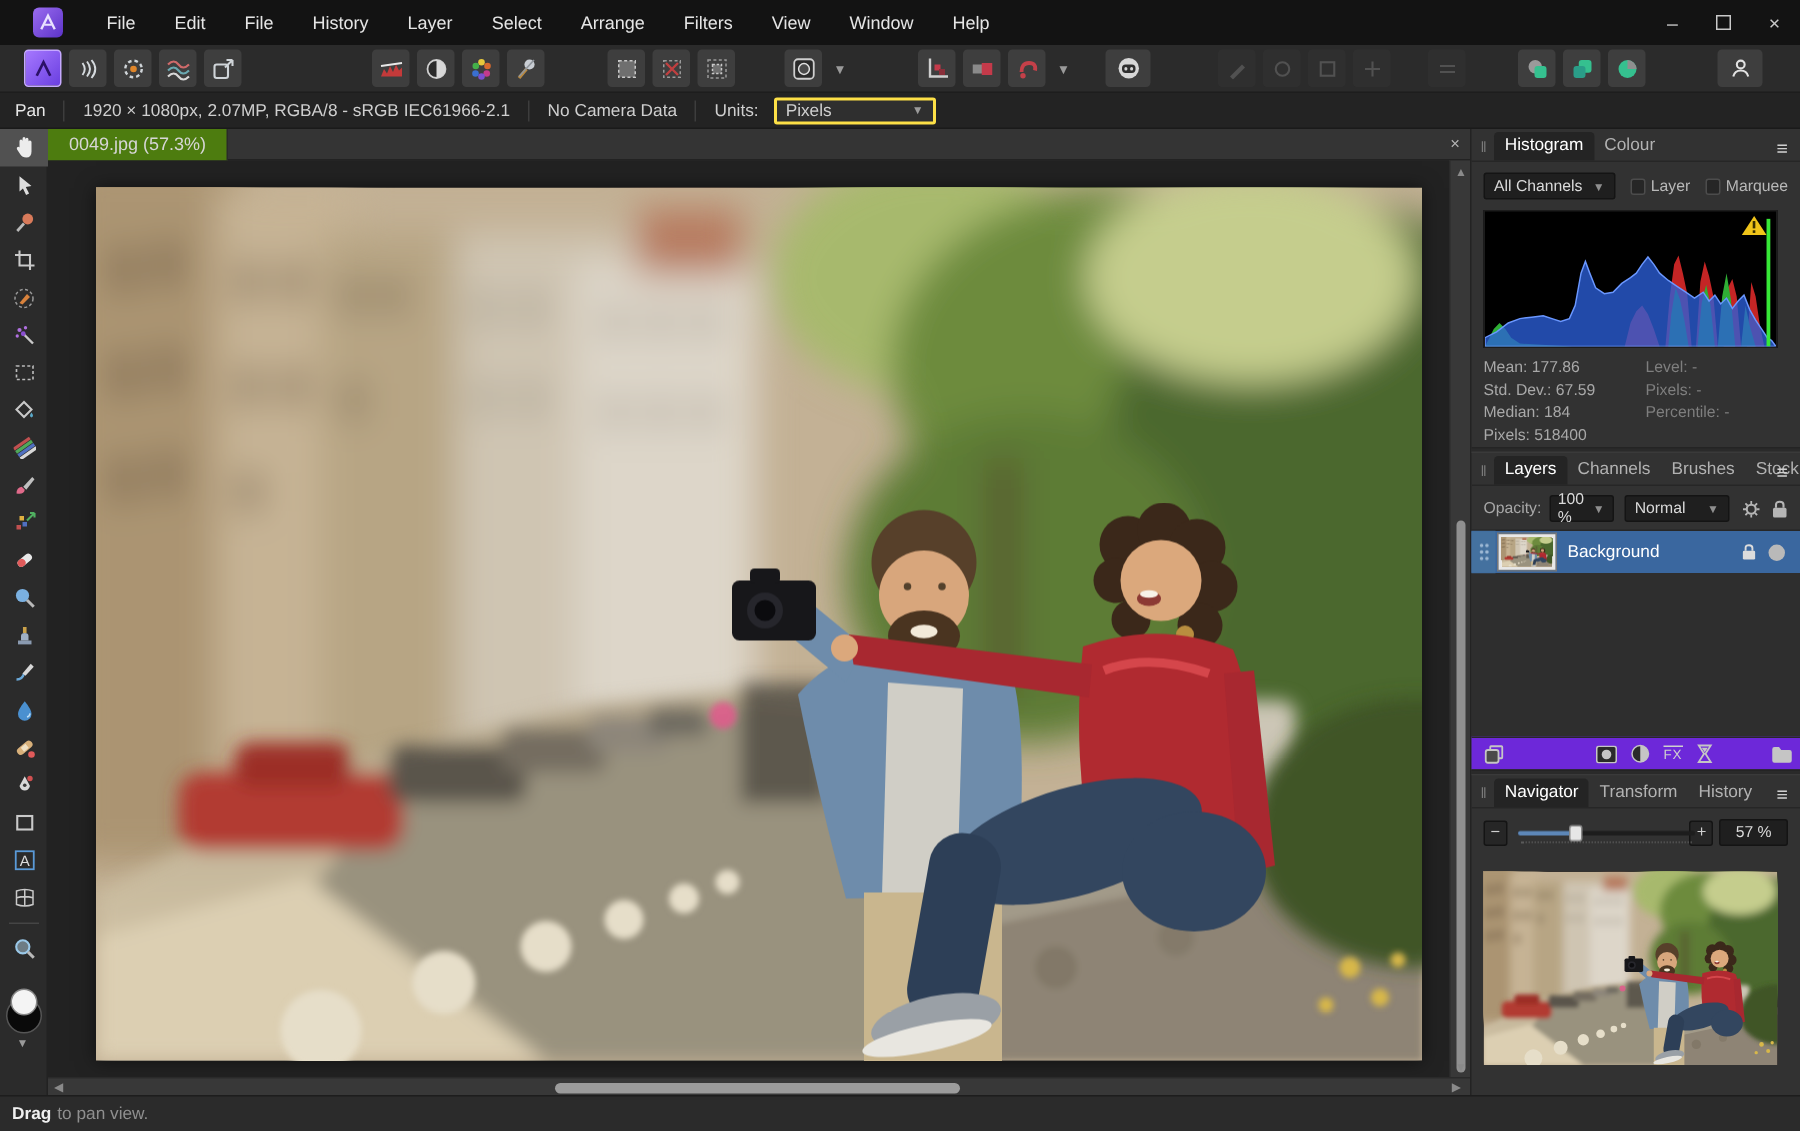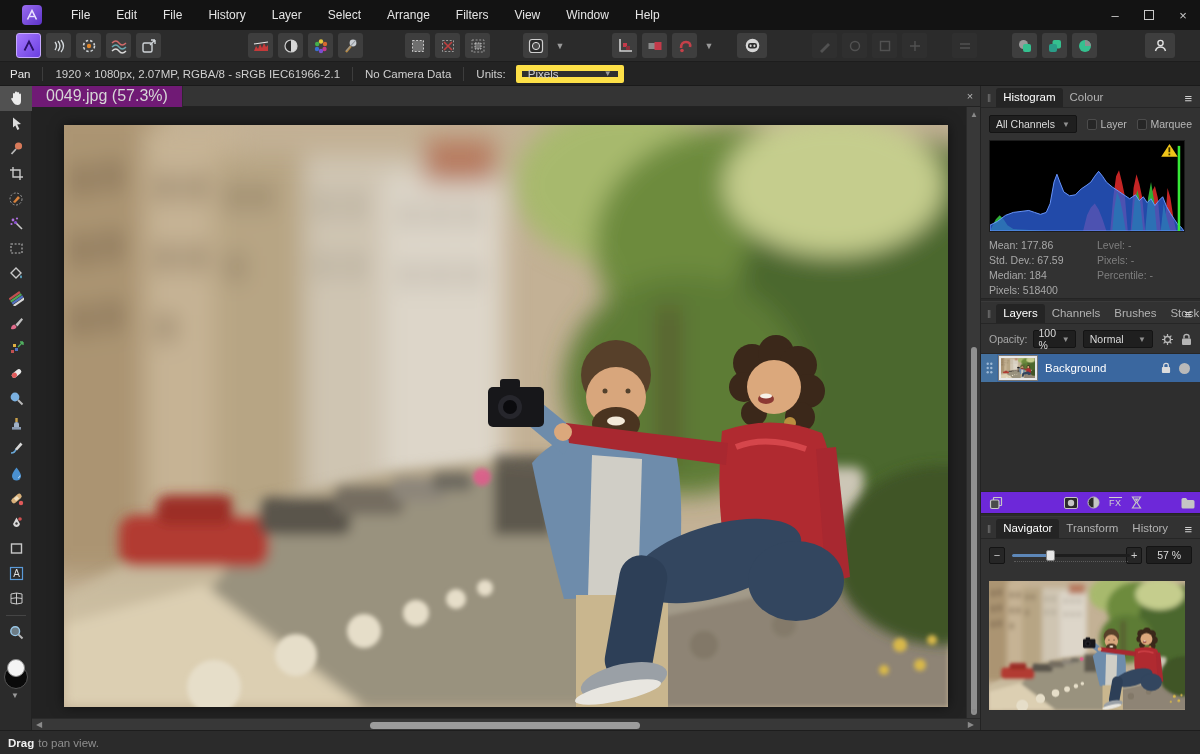--- a/index.html
+++ b/index.html
@@ -20,36 +20,36 @@
   .tbtn { width:25px; height:25px; background:#3e3e3e; border-radius:3px; margin-right:5px; display:flex; align-items:center; justify-content:center; }
   .tbtn.wide { width:30px; }
   .tbtn.dim { background:#343434; opacity:.55; }
   .tbtn.persona-photo { background:linear-gradient(135deg,#a678ff,#6a3fe0); border:1px solid #c6a9ff; }
   .chev { width:14px; height:25px; display:flex; align-items:center; justify-content:center; color:#9a9a9a; font-size:9px; margin-right:5px; }
 
   
   .context-bar { position:absolute; left:0; top:62px; width:1200px; height:24px; background:#232323; border-bottom:1px solid #1a1a1a; display:flex; align-items:center; font-size:11.5px; color:#cfcfcf; }
   .ctx-sep { width:1px; height:14px; background:#3d3d3d; margin:0 10px; }
   .ctx-item { padding:0 2px; white-space:nowrap; }
-  .units-select { display:flex; align-items:center; justify-content:space-between; width:108px; height:18px; background:#2f2f2f; border:6px solid #fde047; border-radius:2px; padding:0 6px; margin-left:8px; }
+  .units-select { display:flex; align-items:center; justify-content:space-between; width:108px; height:18px; background:#2f2f2f; border:2px solid #fde047; border-radius:2px; padding:0 6px; margin-left:8px; }
   .units-select .dd { color:#9a9a9a; font-size:8px; }
 
   
   .tool-strip { position:absolute; left:0; top:86px; width:32px; height:644px; background:#2b2b2b; border-right:1px solid #222; }
   .tool { width:32px; height:25px; display:flex; align-items:center; justify-content:center; }
   .tool.active { background:#515151; }
   .tool-divider { width:20px; height:1px; background:#454545; margin:4px auto; }
   .swatch-wrap { position:relative; width:32px; height:44px; margin-top:8px; }
   .swatch-bg { position:absolute; left:4px; top:12px; width:24px; height:24px; border-radius:50%; background:#0a0a0a; border:1px solid #555; }
   .swatch-fg { position:absolute; left:7px; top:6px; width:18px; height:18px; border-radius:50%; background:#f4f4f4; border:1px solid #888; }
   .swatch-swap { position:absolute; left:11px; top:38px; color:#9a9a9a; font-size:8px; }
 
   
   .tab-bar { position:absolute; left:32px; top:86px; width:948px; height:21px; background:#343434; border-bottom:1px solid #222; display:flex; align-items:center; }
-  .doc-tab { height:21px; display:flex; align-items:center; padding:0 14px; background:#701a75; color:#d6d6d6; font-size:16px; border-right:1px solid #2a2a2a; }
+  .doc-tab { height:21px; display:flex; align-items:center; padding:0 14px; background:#4d7c0f; color:#d6d6d6; font-size:12px; border-right:1px solid #2a2a2a; }
   .tab-close { margin-left:auto; width:20px; text-align:center; color:#b5b5b5; font-size:11px; }
   .canvas { position:absolute; left:32px; top:107px; width:934px; height:611px; background:#222222; overflow:hidden; }
   .photo-main { position:absolute; left:32px; top:18px; width:884px; height:582px; box-shadow:0 0 12px rgba(0,0,0,.55); }
 
   
   .vscroll { position:absolute; left:966px; top:107px; width:14px; height:611px; background:#383838; border-left:1px solid #2a2a2a; }
   .vthumb { position:absolute; left:4px; top:240px; width:6px; height:368px; background:#909090; border-radius:3px; }
   .varrow { position:absolute; left:0; width:14px; text-align:center; color:#8a8a8a; font-size:8px; }
   .hscroll { position:absolute; left:32px; top:718px; width:948px; height:13px; background:#383838; border-top:1px solid #2a2a2a; }
   .hthumb { position:absolute; left:338px; top:3px; width:270px; height:7px; background:#9c9c9c; border-radius:4px; }

